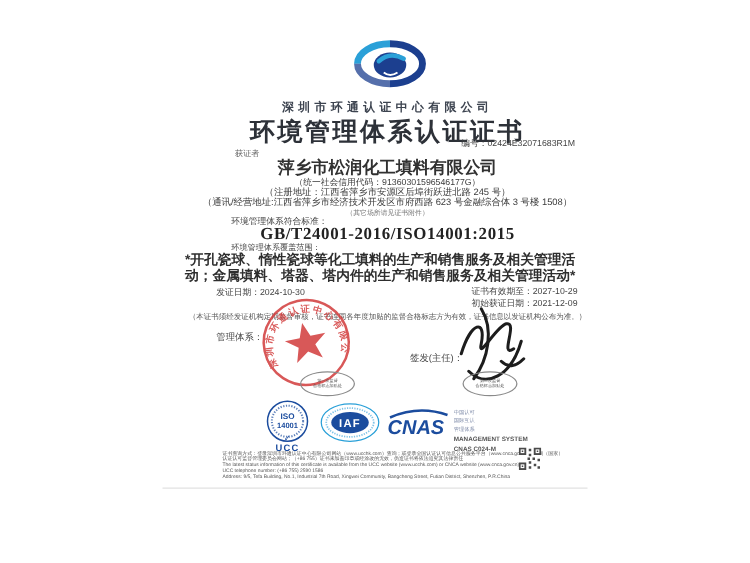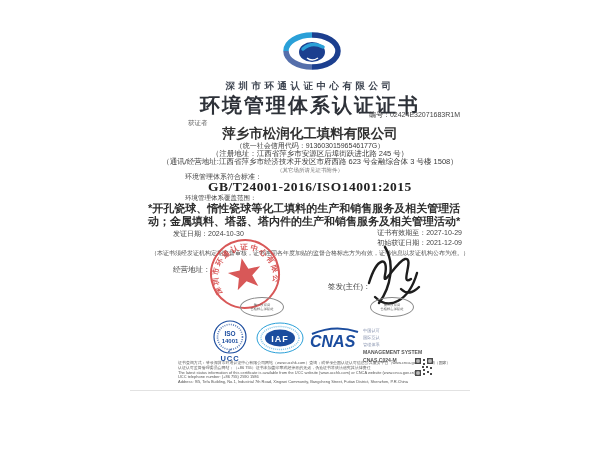--- a/index.html
+++ b/index.html
@@ -87,21 +87,21 @@
   </div>
   <div class="abs date-right1">
     <span>证书有效期至：</span><span>2027-10-29</span>
   </div>
   <div class="abs date-right2">
     <span>初始获证日期：</span><span>2021-12-09</span>
   </div>
 
   <div class="abs centered note">（本证书须经发证机构定期监督审核，证书连同各年度加贴的监督合格标志方为有效，证书信息以发证机构公布为准。）</div>
 
-  <div class="abs seal-label">经营地址：</div>
+  <div class="abs seal-label">管理体系：</div>
 
   <svg class="abs seal-svg" width="76" height="76" viewBox="0 0 76 76" style="transform:rotate(-12deg);opacity:.85;">
     <defs>
       <path id="sealArc" d="M 12,52 A 28,28 0 1 1 64,52" fill="none"></path>
     </defs>
     <circle cx="38" cy="38" r="34" fill="none" stroke="#d23b3b" stroke-width="2"></circle>
     <path d="M38,22 L42.4,33.5 L54.5,33.5 L44.8,40.8 L48.5,52.5 L38,45.3 L27.5,52.5 L31.2,40.8 L21.5,33.5 L33.6,33.5 Z" fill="#d23b3b"></path>
     <text font-size="7.5" fill="#d23b3b" font-weight="bold">
       <textPath href="#sealArc" startOffset="0" textLength="118">深圳市环通认证中心有限公司</textPath>
     </text>

